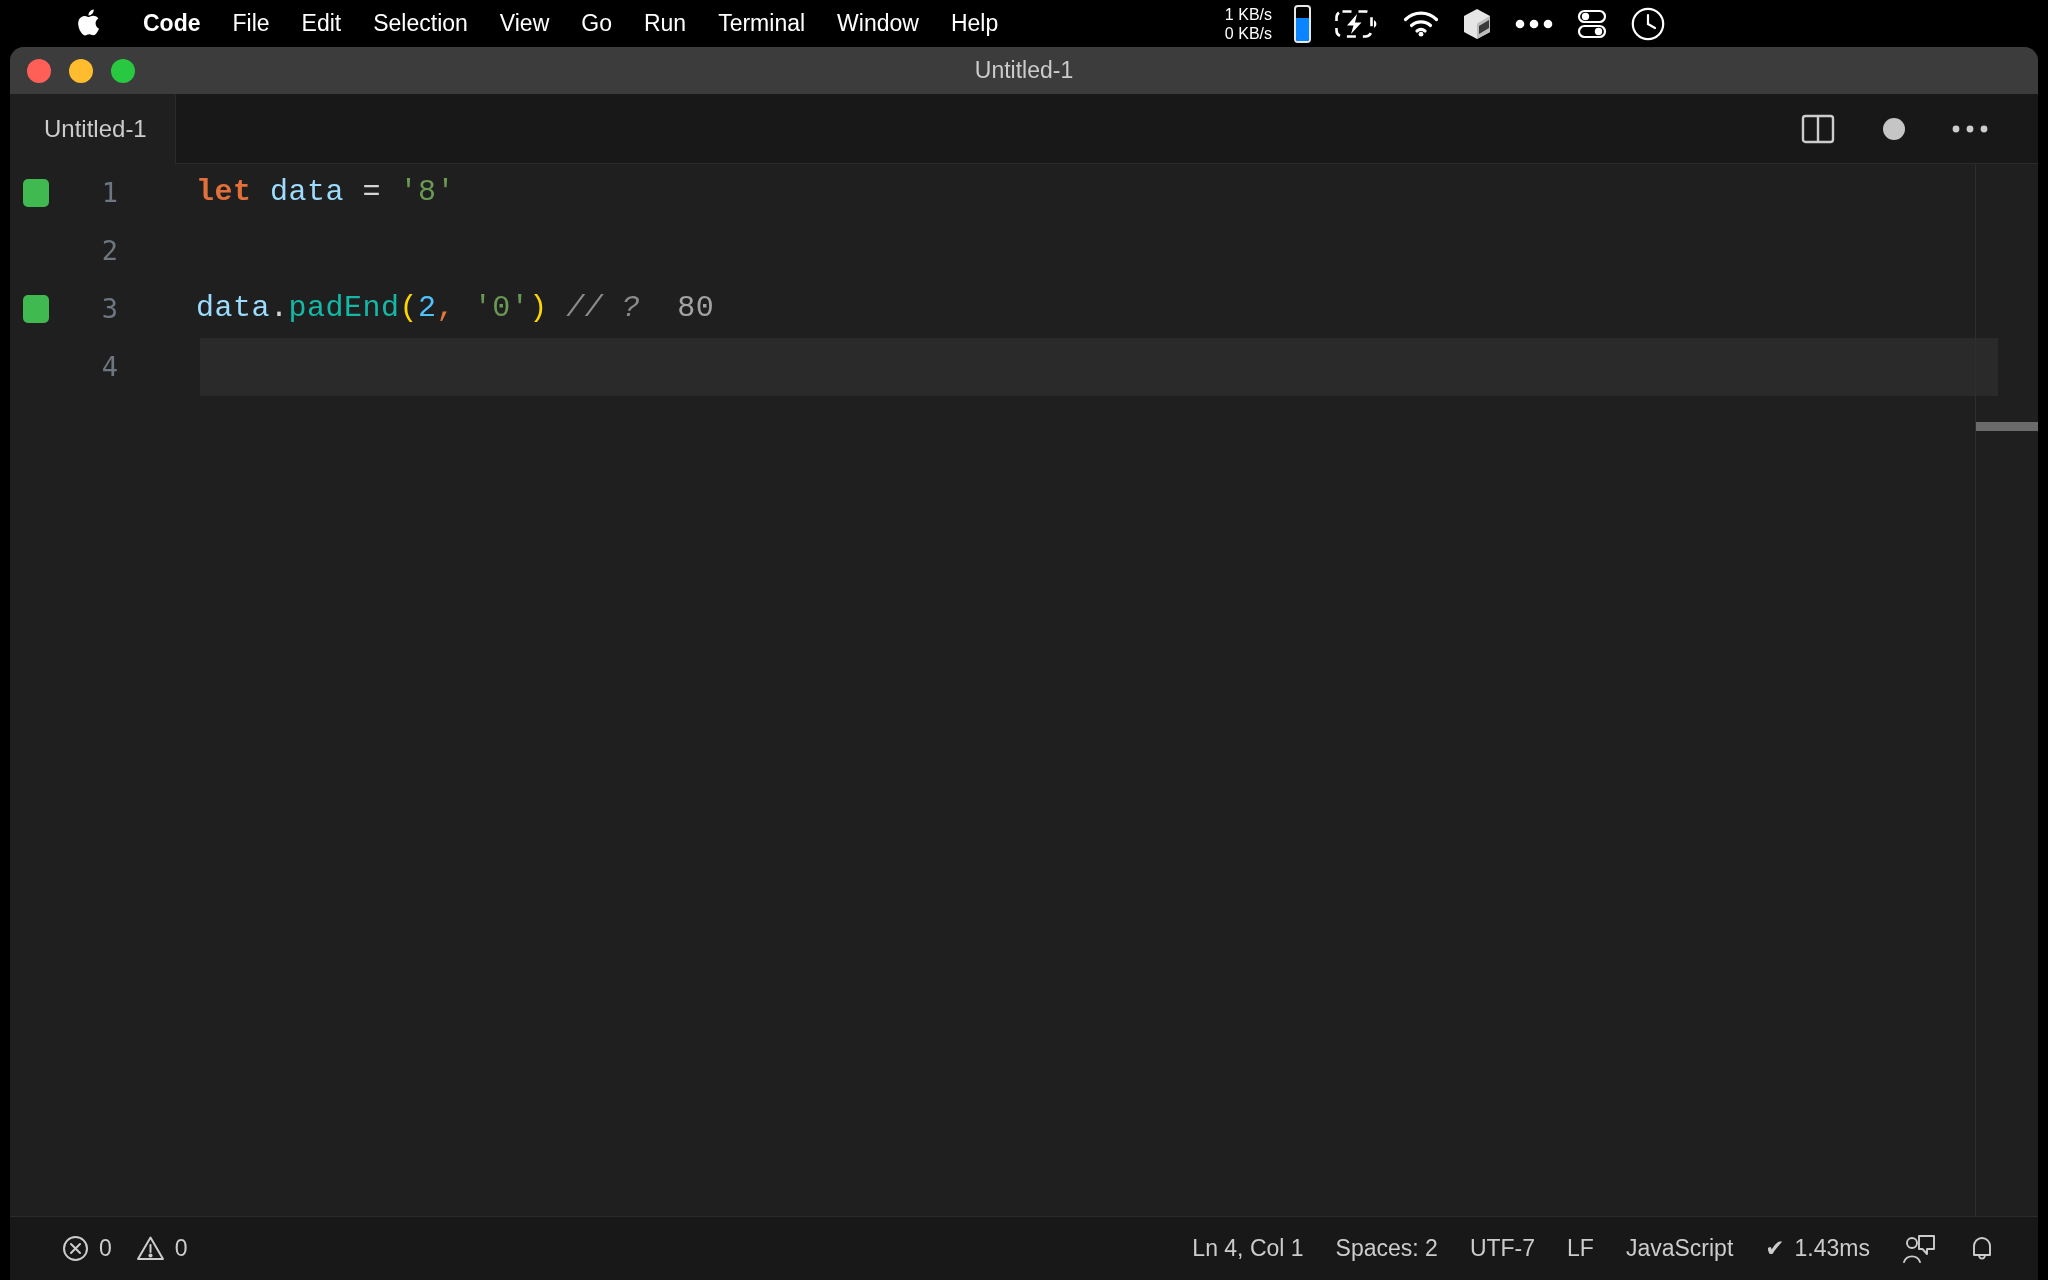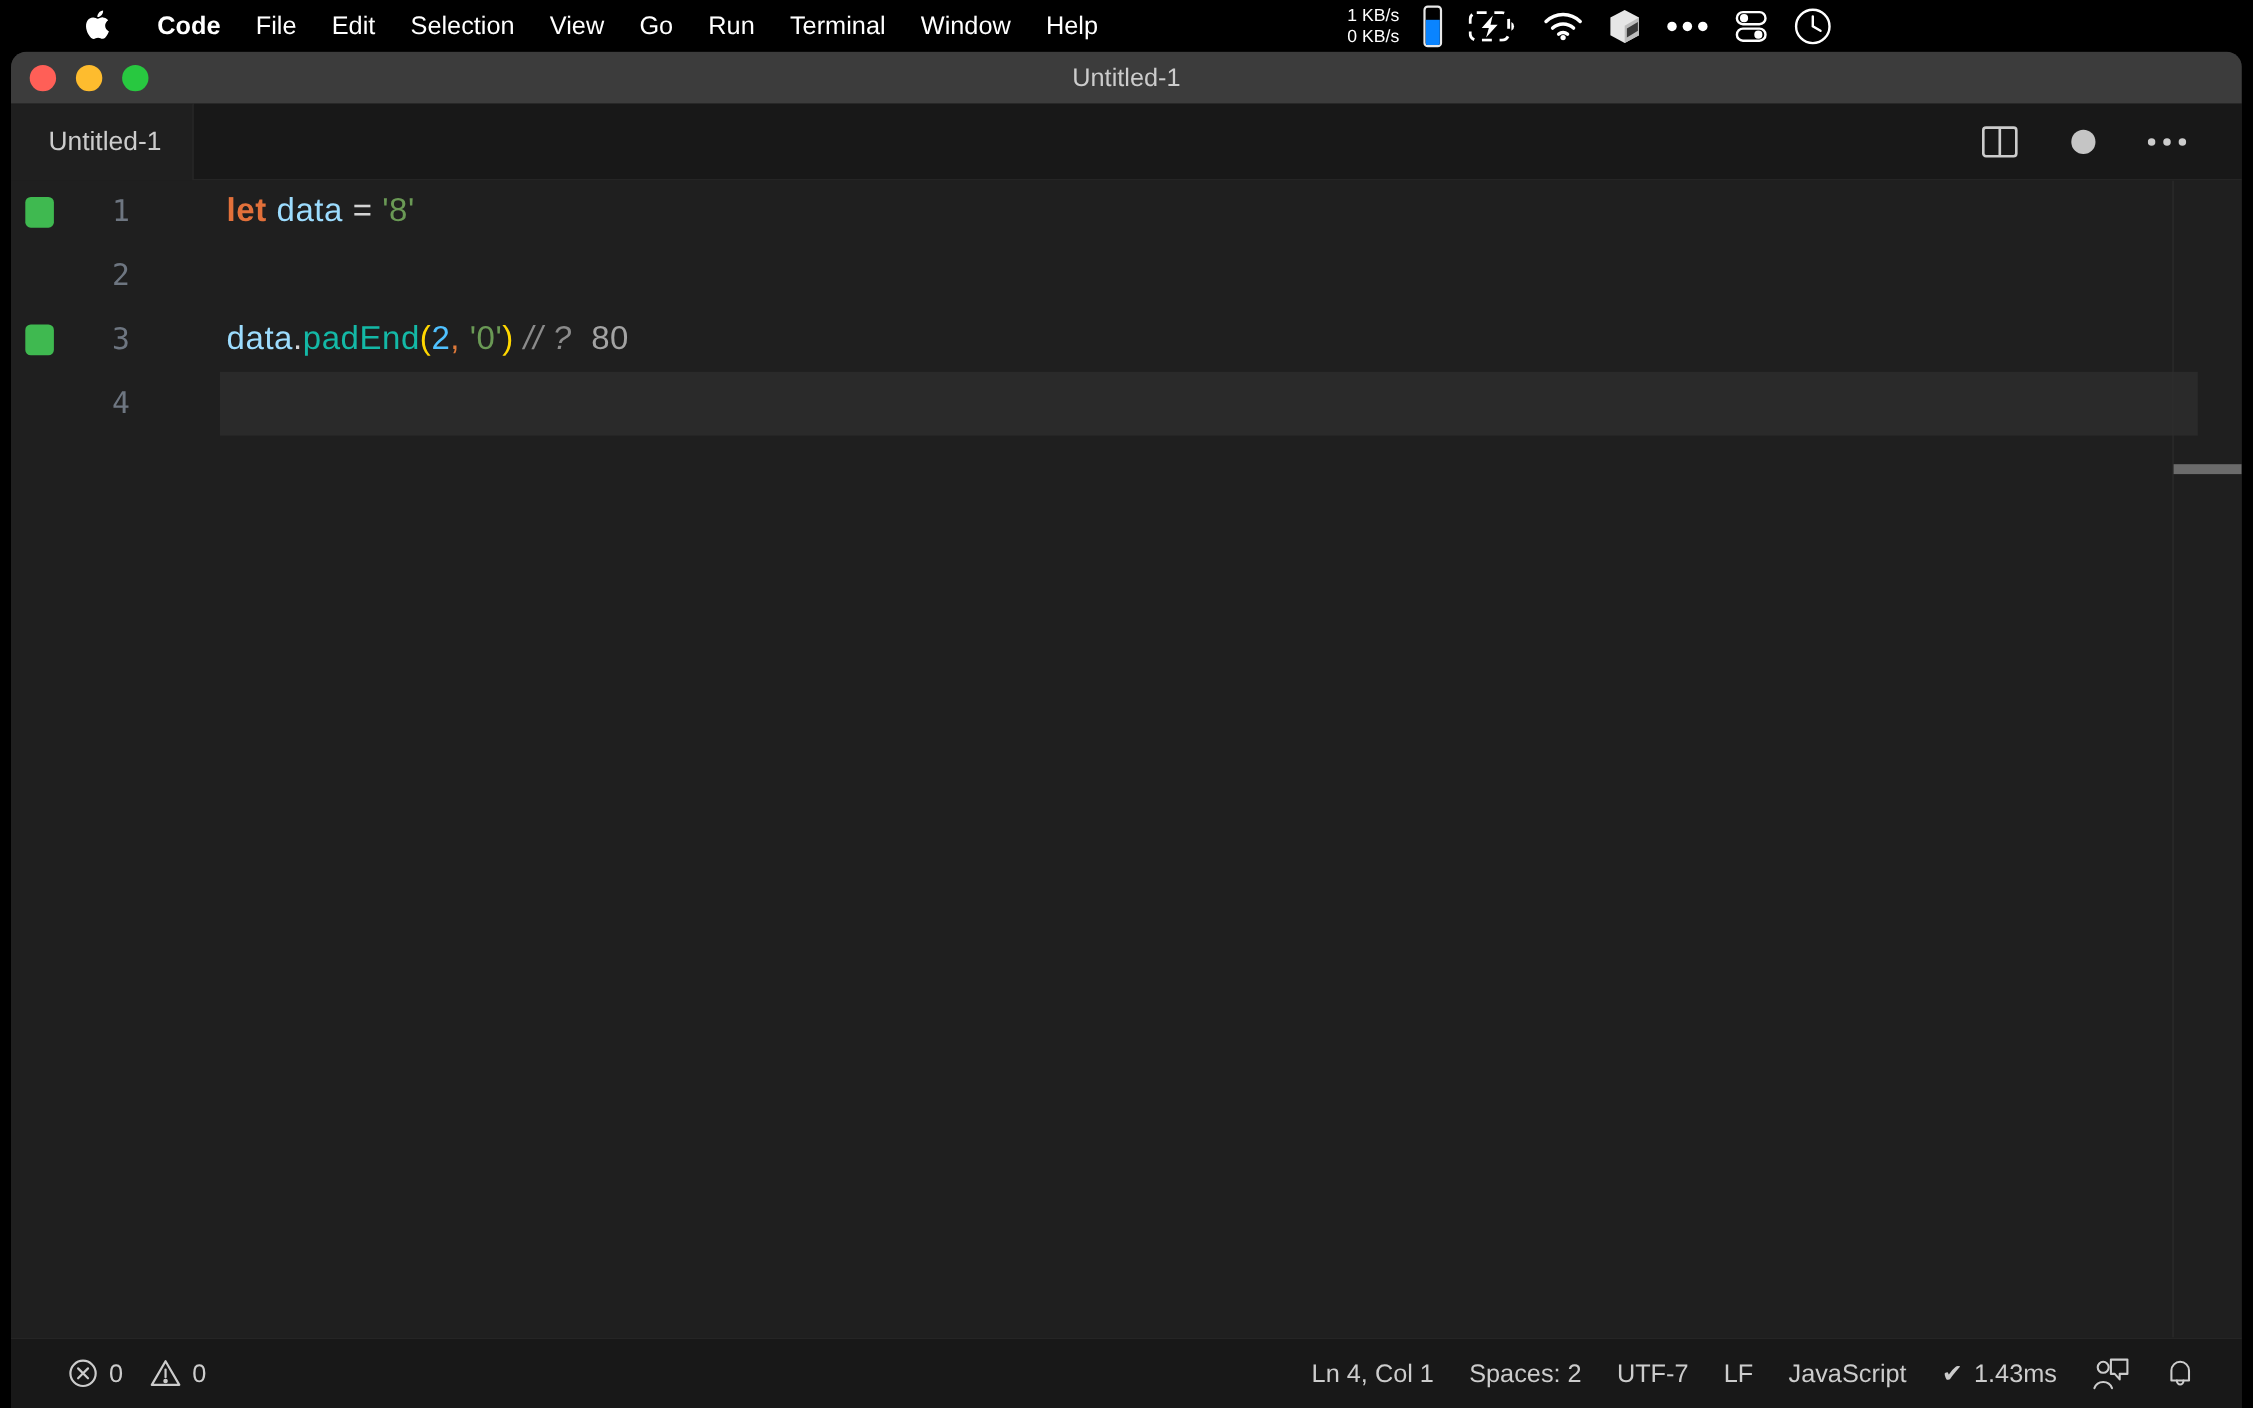--- a/index.html
+++ b/index.html
@@ -92,22 +92,22 @@
   .gutter-mark{
     position:absolute; left:13px; width:26px; height:28px;
     border-radius:5px; background:#3fb950;
   }
   .linenum{
     position:absolute; left:66px; width:42px; text-align:right;
     font-family:"DejaVu Sans Mono", monospace;
     font-size:27px; color:#6e7681;
   }
   .codetext{
-    position:absolute; left:196px;
-    font-family:Liberation Sans, sans-serif;
+    position:absolute; left:186px;
+    font-family:Liberation Mono, monospace;
     font-size:30px; letter-spacing:0.5px; white-space:pre;
     color:#cccccc;
   }
   .line-highlight{
     position:absolute; left:190px; right:40px; top:0; height:58px;
     background:#2a2a2a;
   }
   
   .t-kw      { color:#e2703a; font-weight:bold; }
   .t-var     { color:#9cdcfe; }

